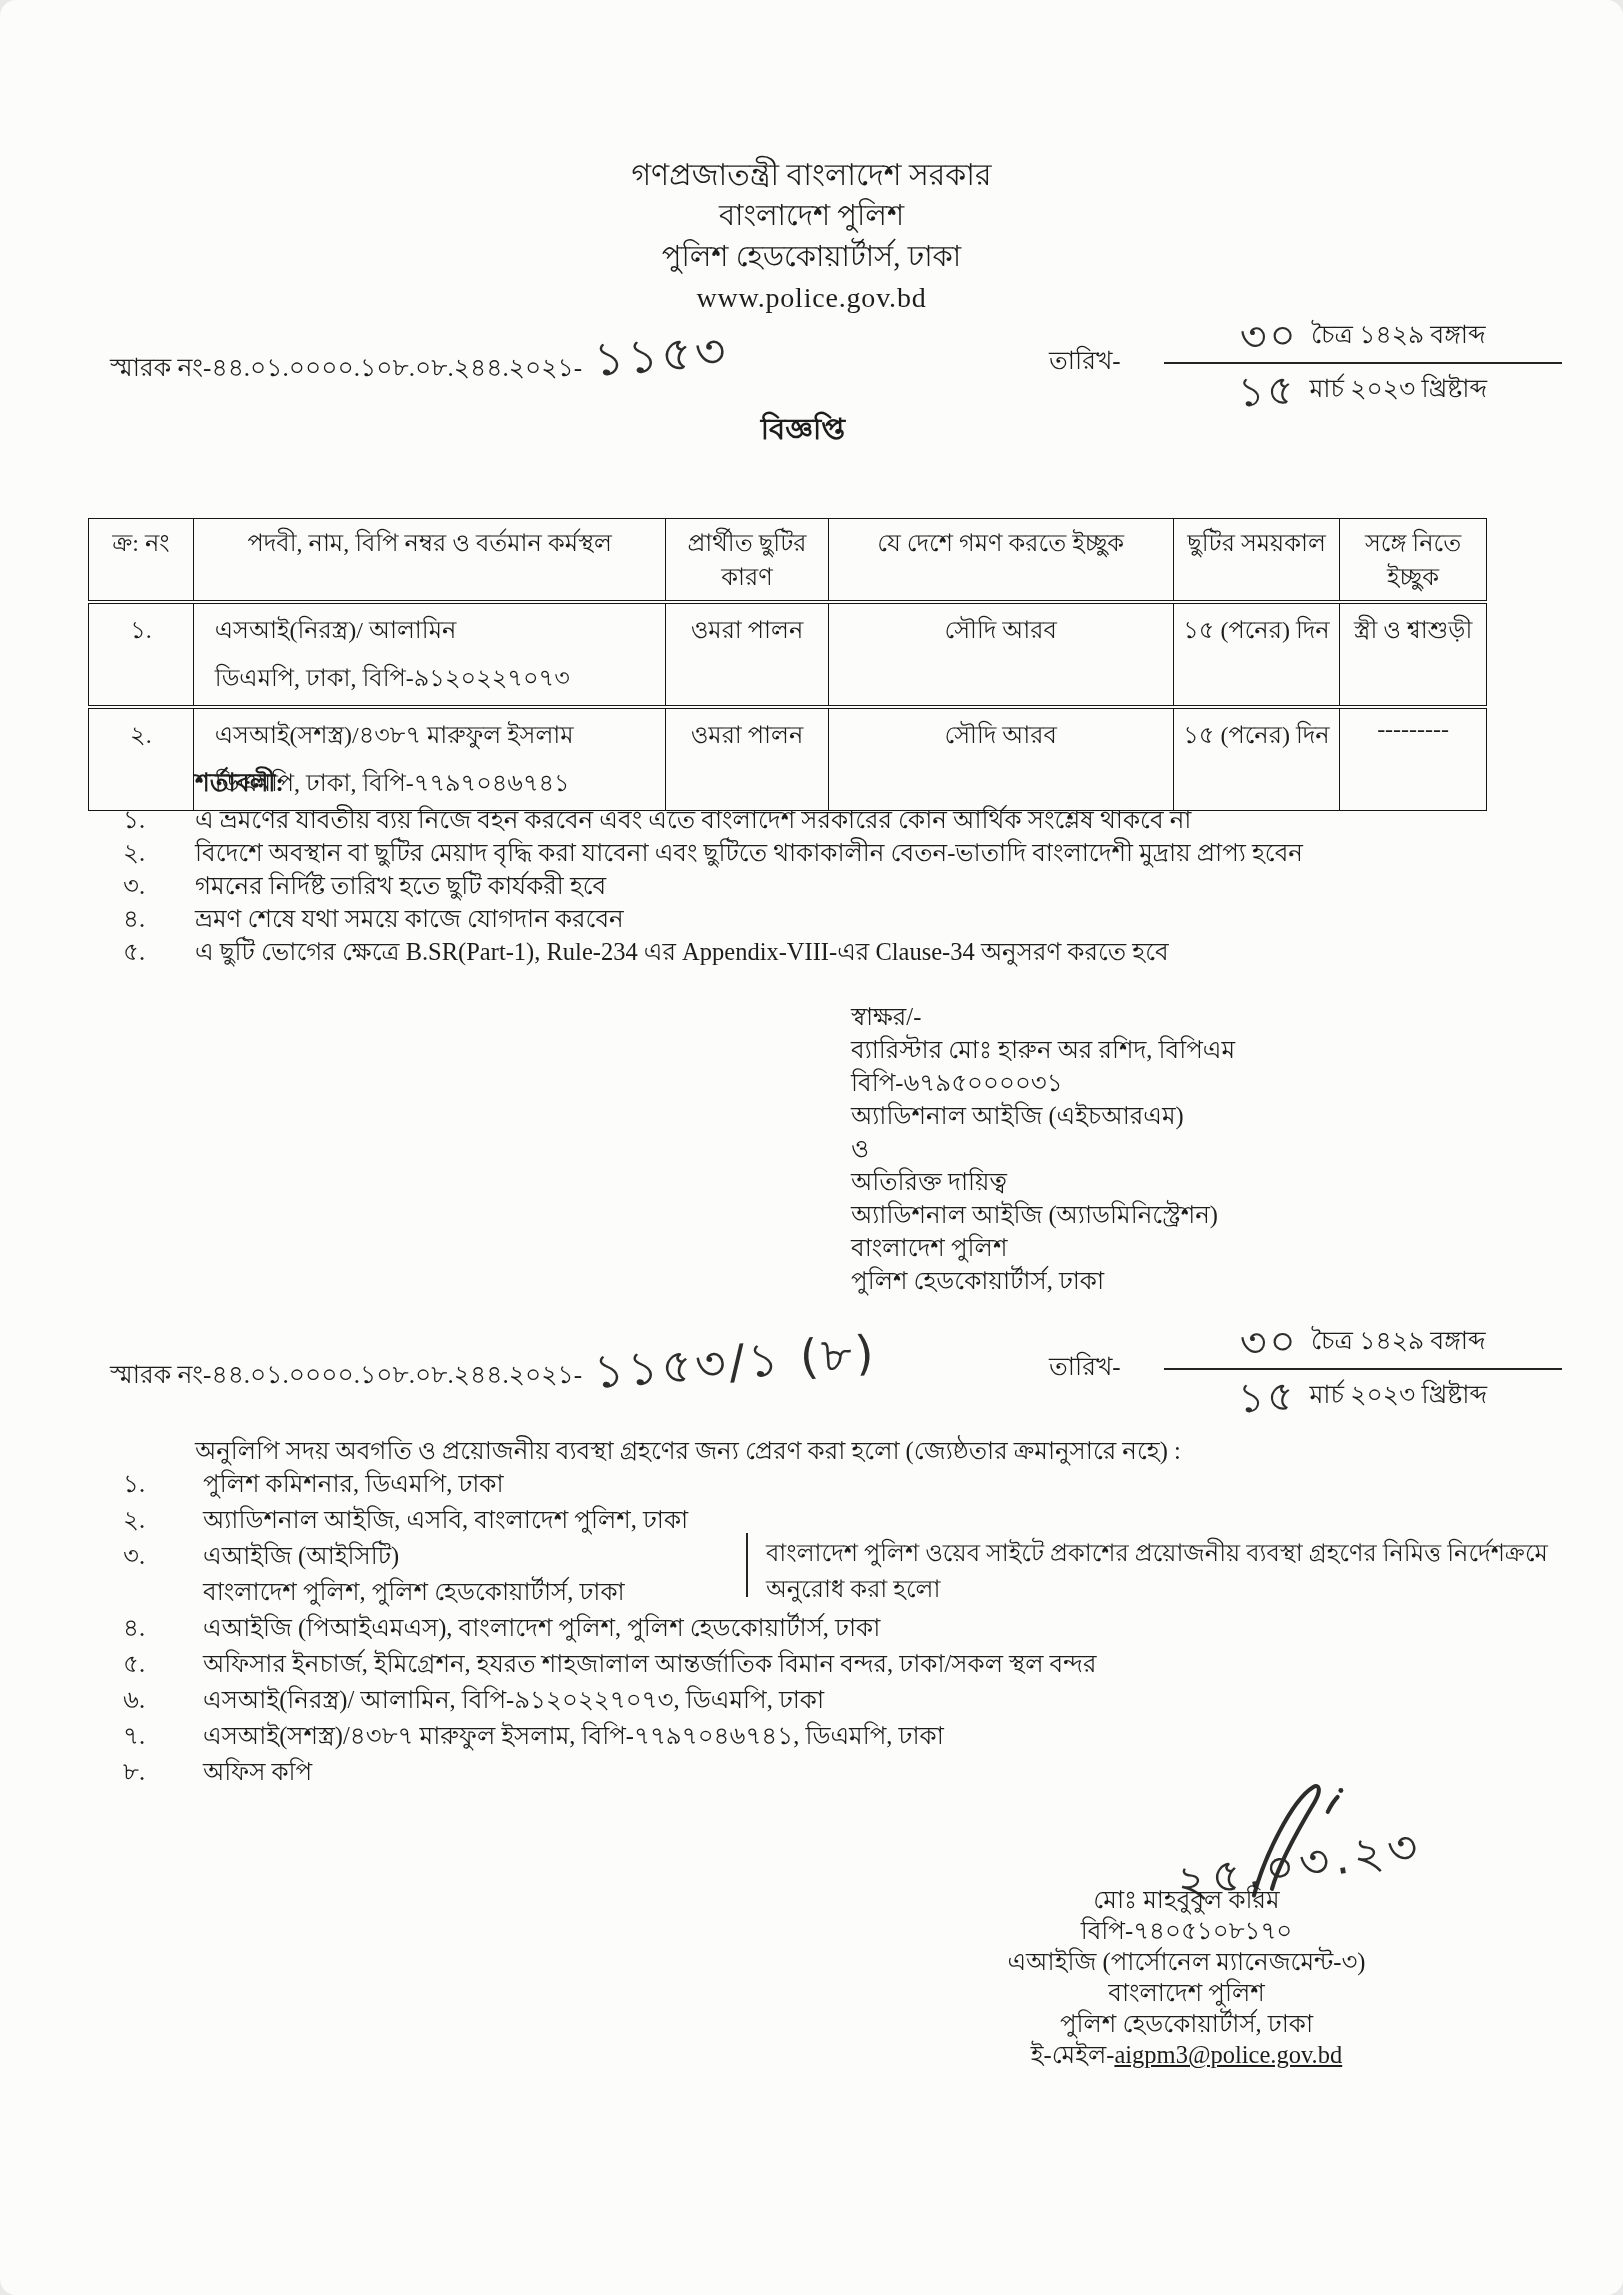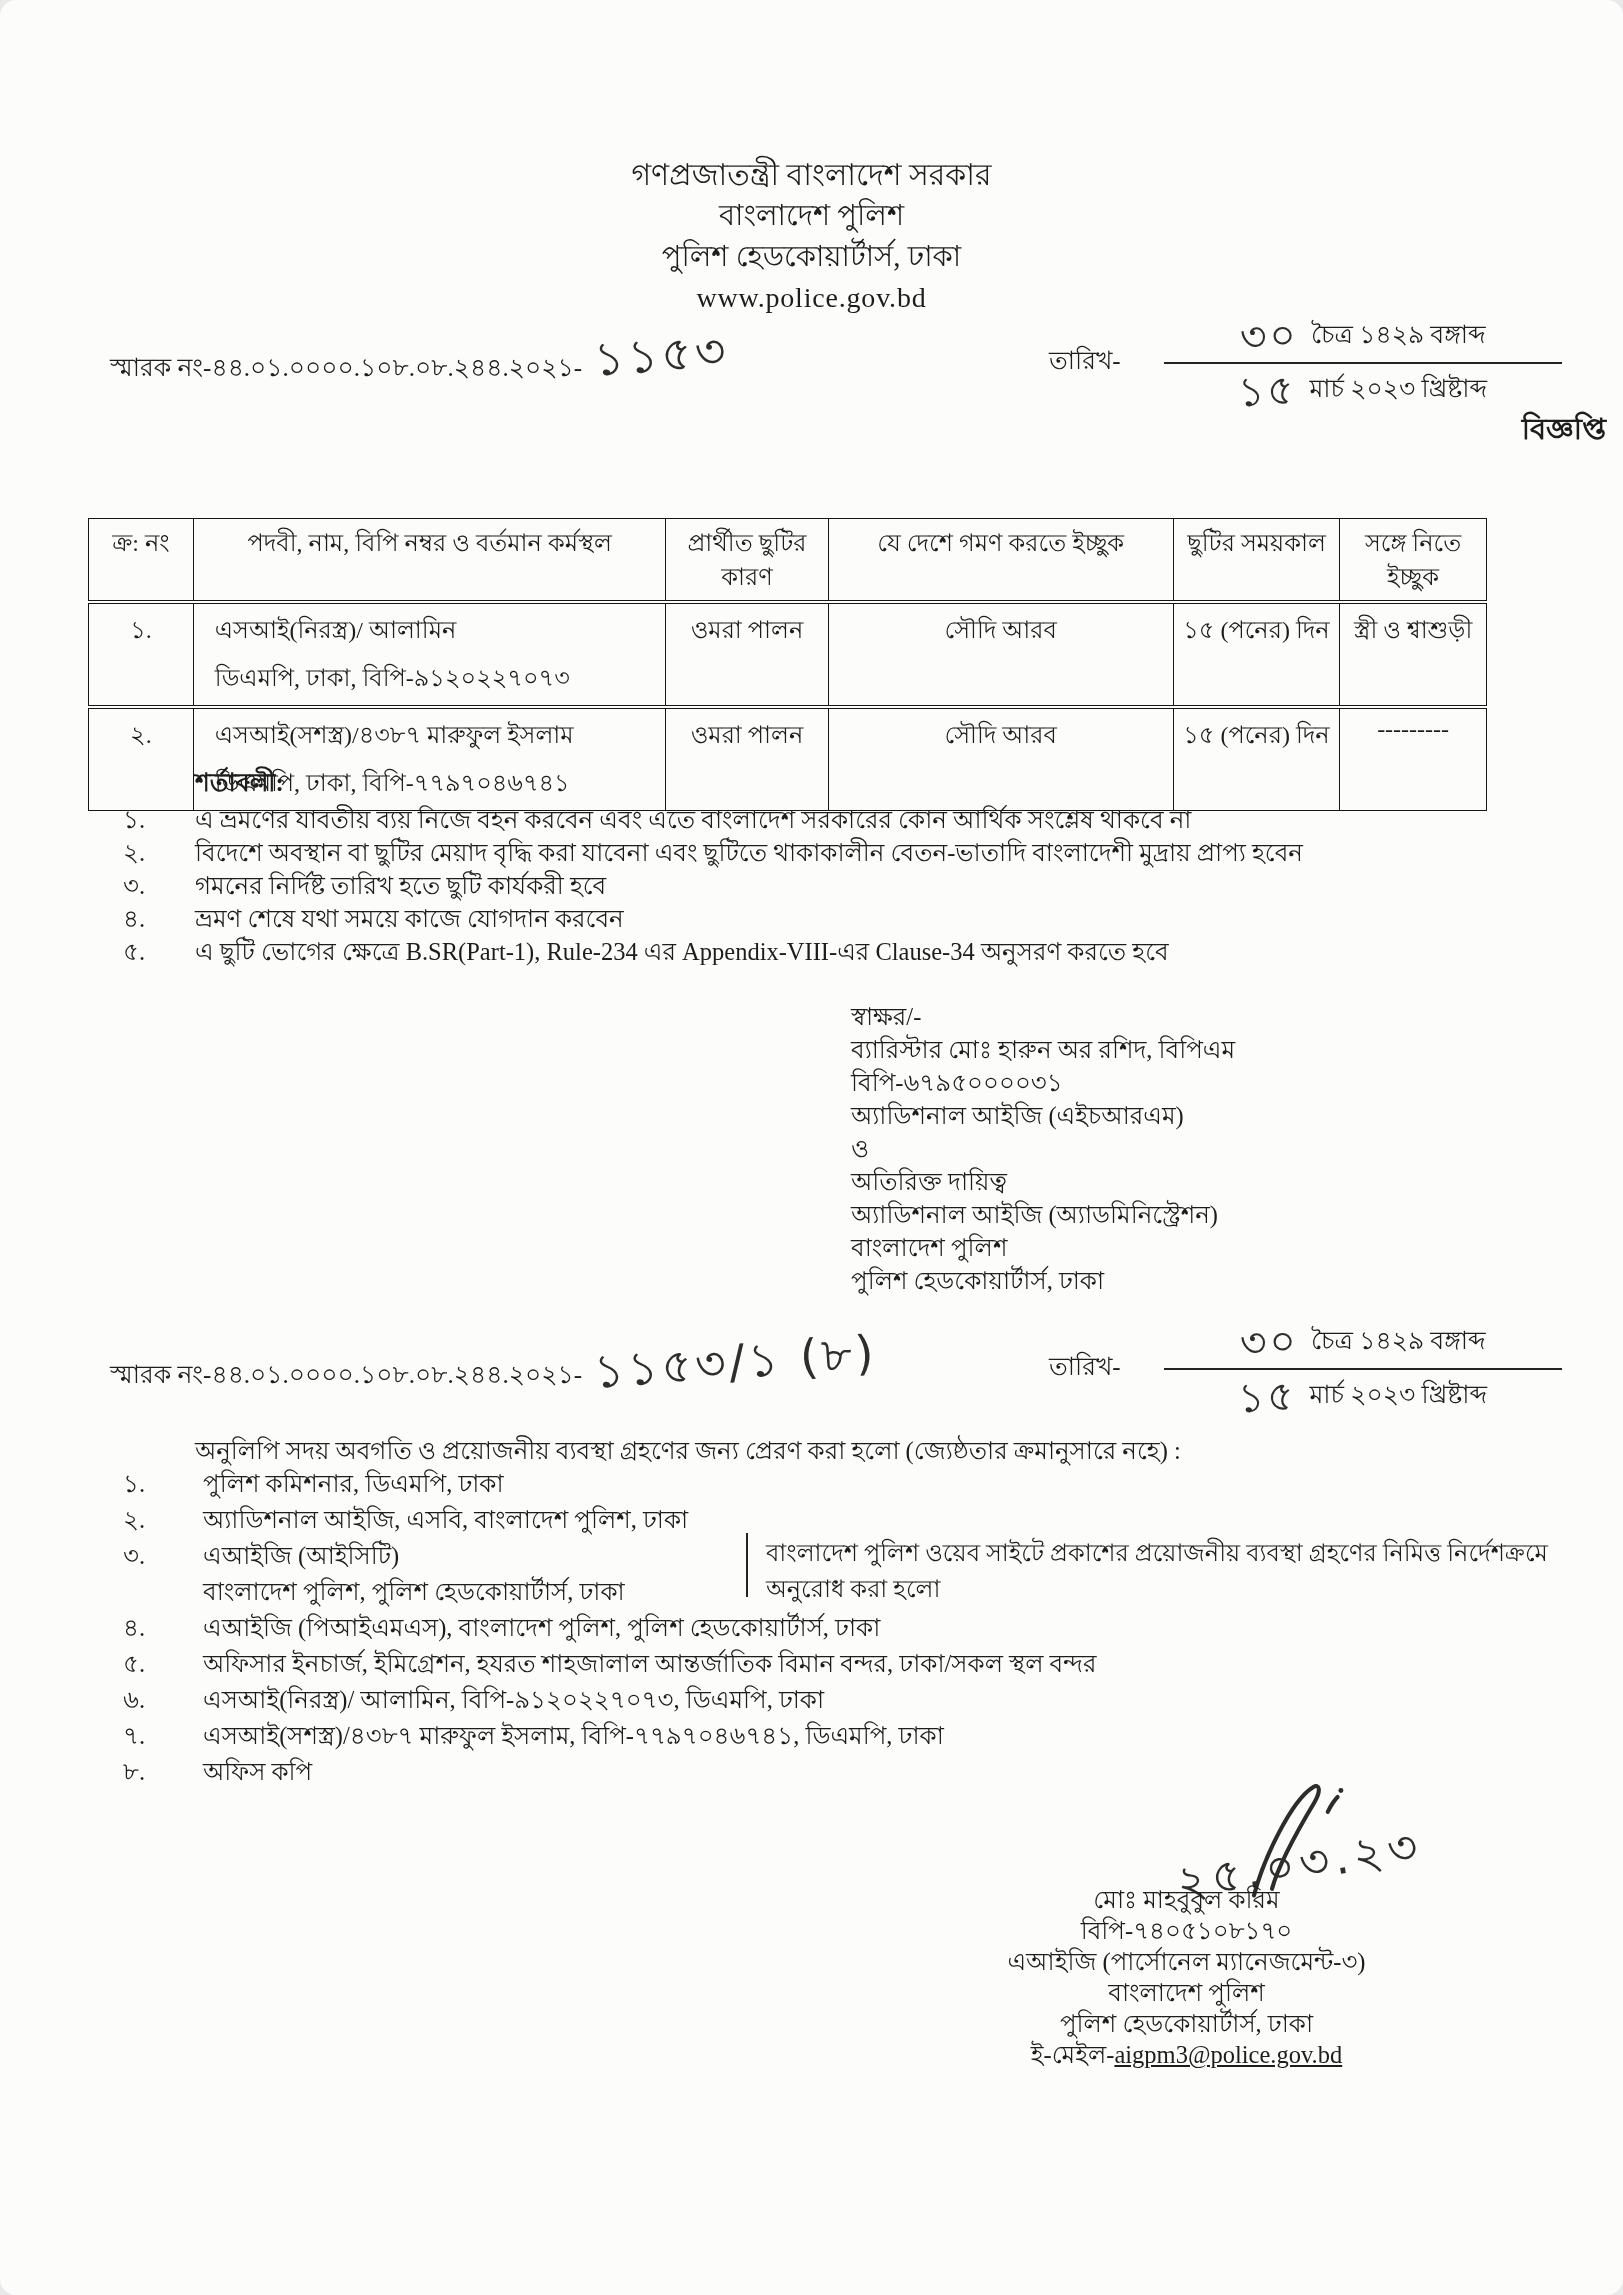--- a/index.html
+++ b/index.html
@@ -27,21 +27,21 @@
   .dateblock { position:absolute; left:1049px; display:flex; align-items:center; }
   .dateblock.d1 { top:313px; }
   .dateblock.d2 { top:1319px; }
   .date-label { font-size:25px; margin-right:43px; }
   .date-frac { display:flex; flex-direction:column; align-items:center; width:398px; }
   .date-row { display:flex; align-items:center; gap:13px; font-size:25px; padding:1.6px 0 4.9px 0; }
   .date-row.bottom { padding:4.9px 0 0 0; }
   .date-divider { width:100%; border-top:2.5px solid #242424; }
   .hw-day { font-size:41px; line-height:28px; display:inline-block; transform:rotate(-3deg); letter-spacing:2.5px; }
   
-  .notice-title { position:absolute; top:406px; left:0; right:17px; text-align:right;
+  .notice-title { position:absolute; top:406px; left:0; right:17px; text-align:center;
                   font-size:29px; font-weight:600; }
   .notice-body { position:absolute; top:451px; left:109px; width:1411px;
                  font-size:25px; line-height:44px; text-align:justify; text-indent:87px; }
   
   table.leave { position:absolute; left:88px; top:518px; width:1399px;
                 border-collapse:collapse; table-layout:fixed; font-size:24px; }
   table.leave th, table.leave td { border:1.6px solid #161616; vertical-align:top; padding:6.5px 4.9px; text-align:center; }
   table.leave thead tr { height:82px; }
   table.leave tbody tr { height:77px; }
   table.leave thead th { border-bottom:4.9px double #161616; font-weight:normal; line-height:34px; }

